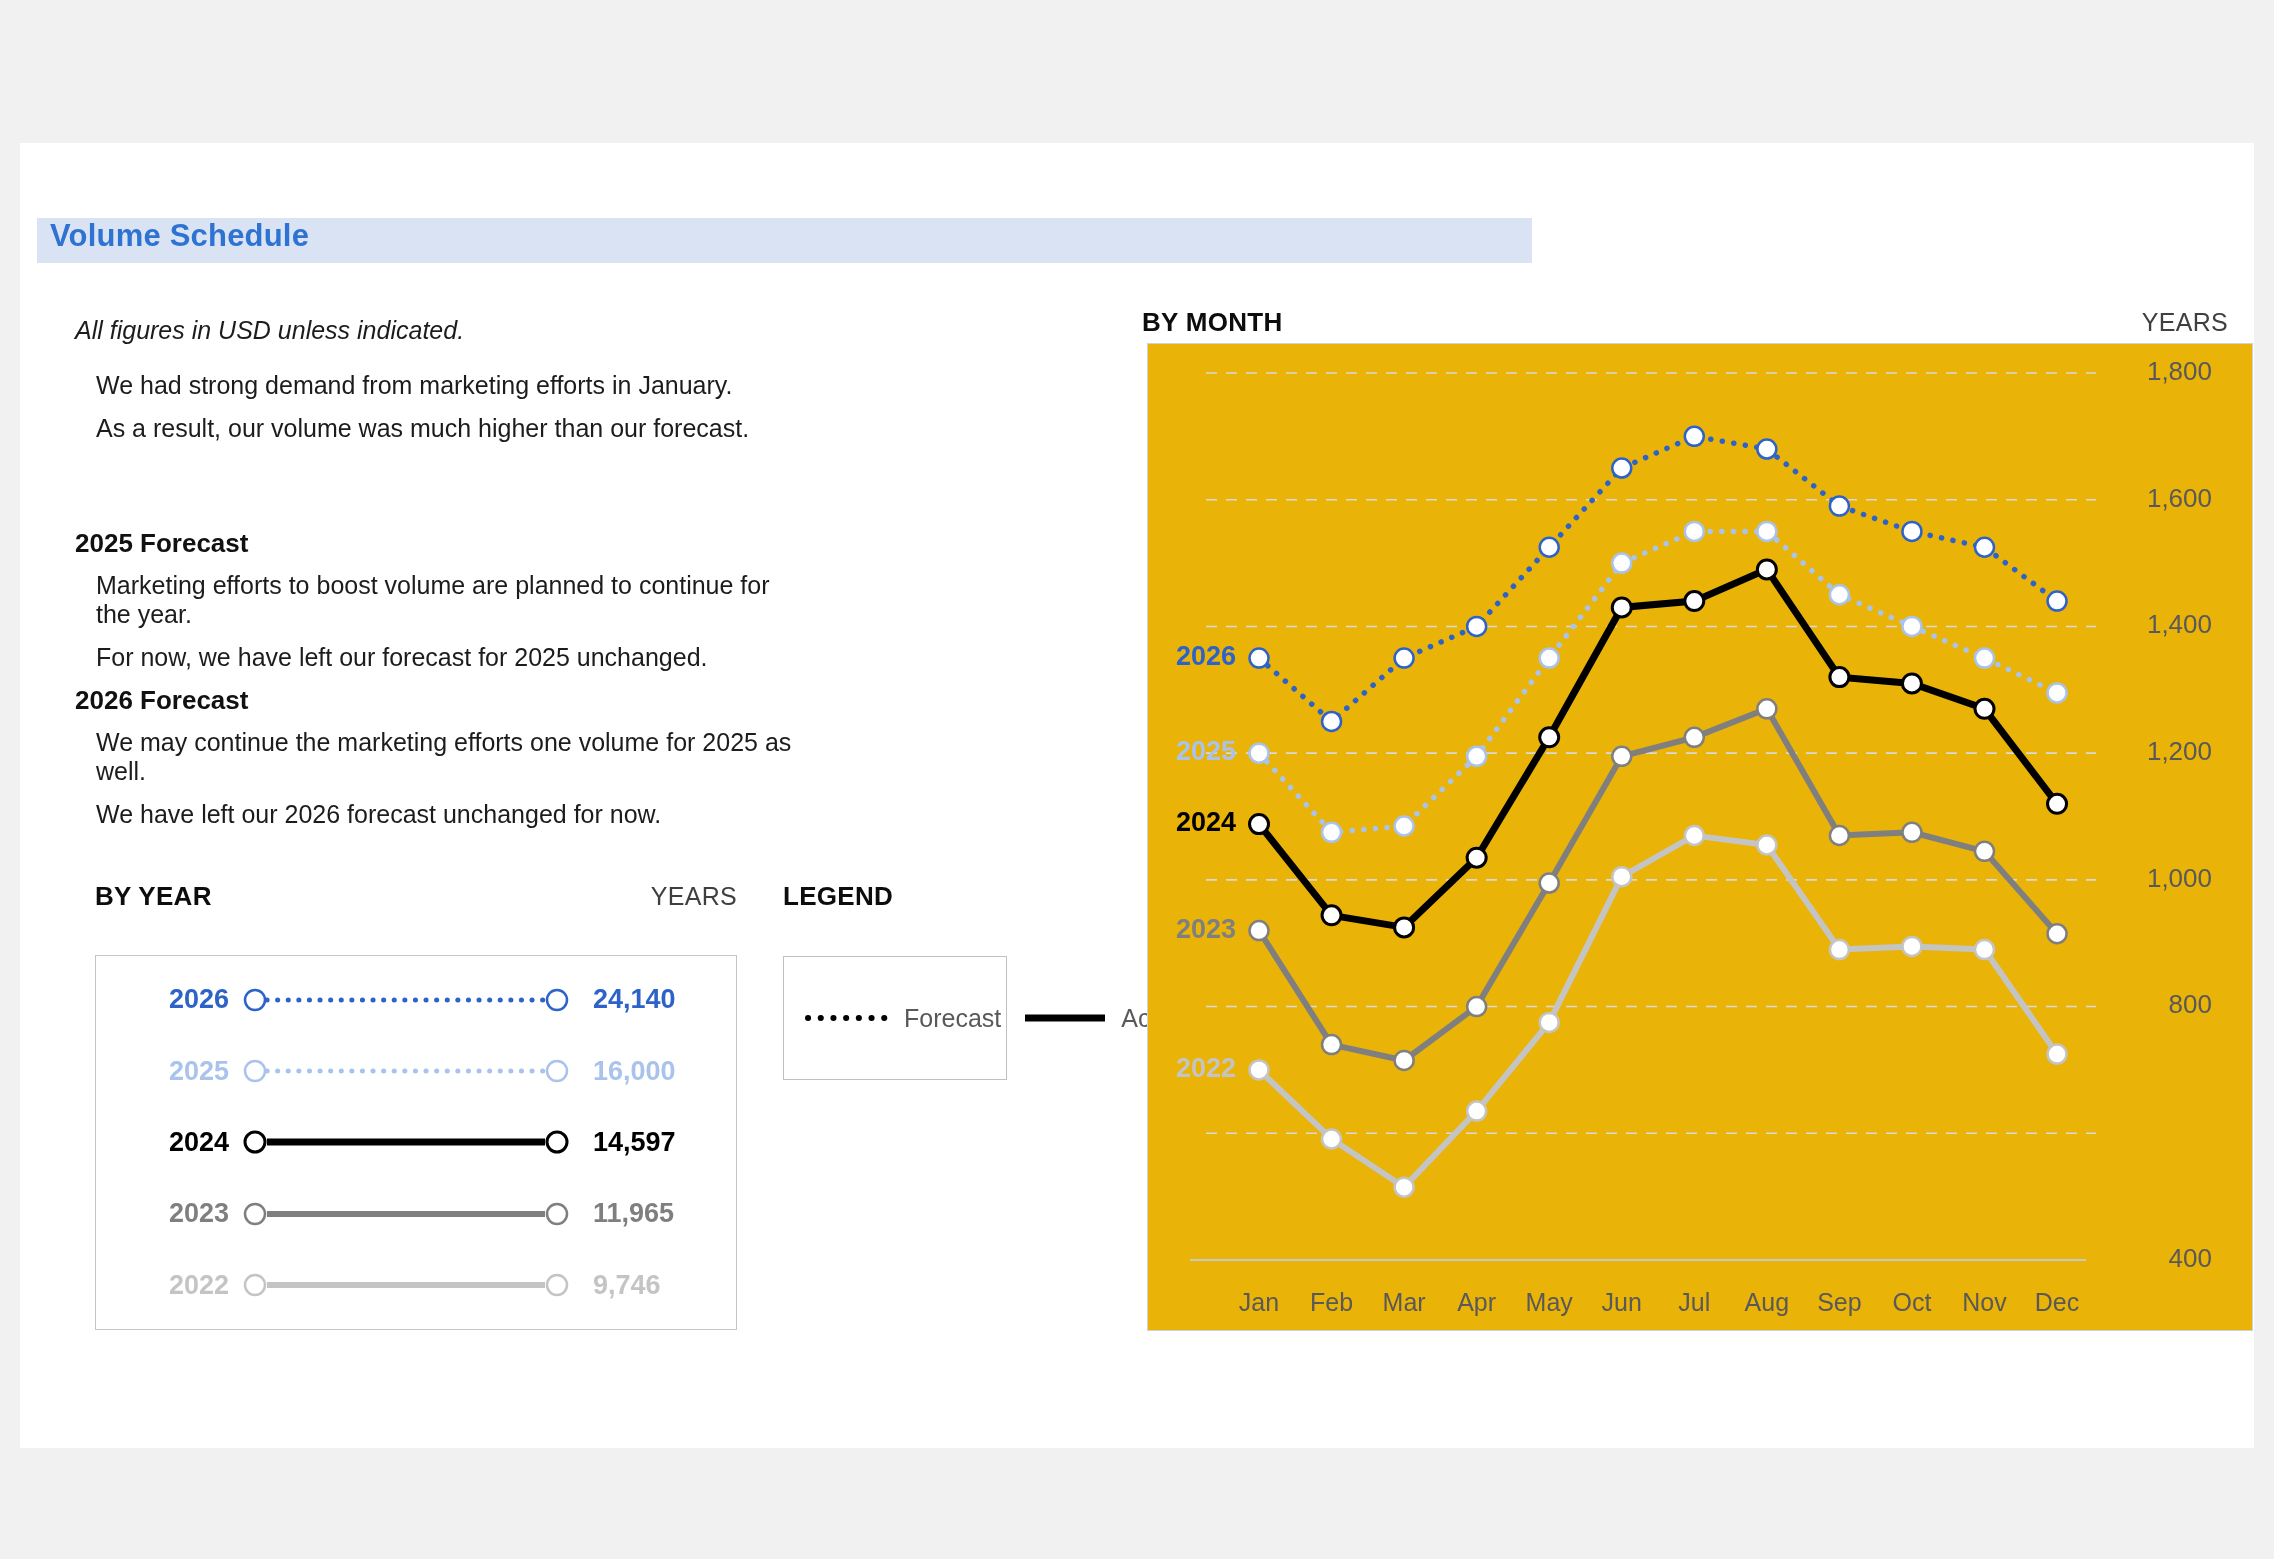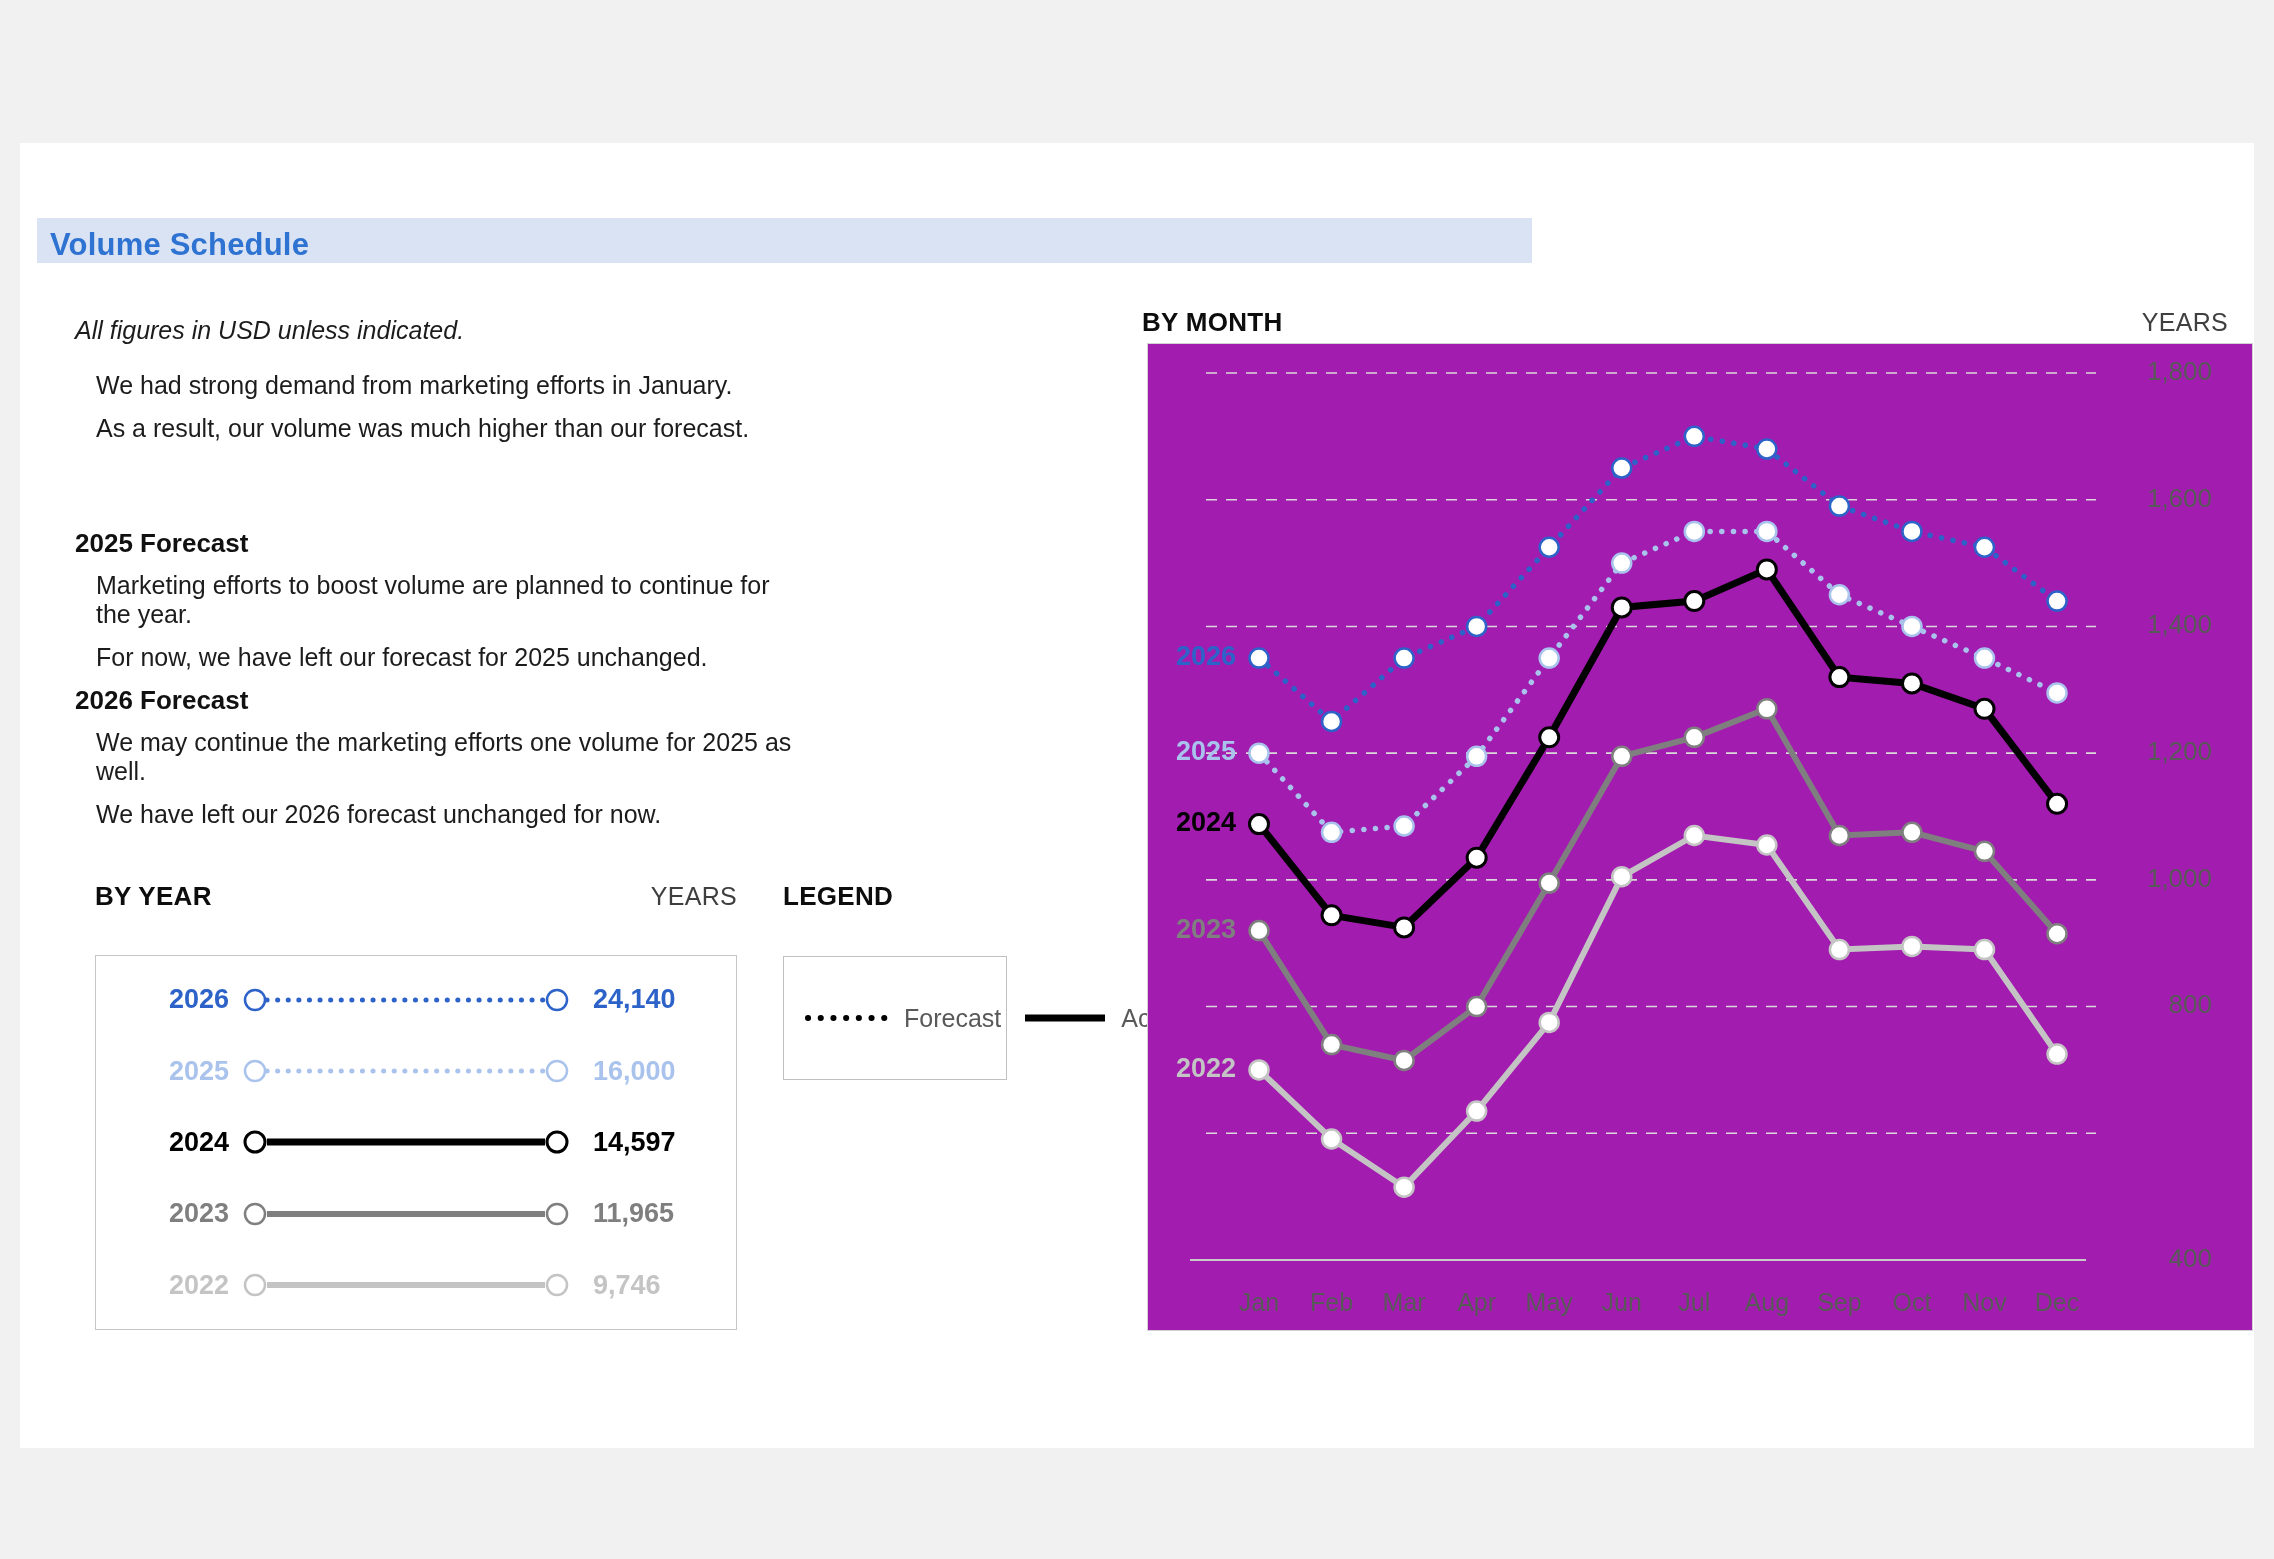--- a/index.html
+++ b/index.html
@@ -8,21 +8,21 @@
     background:#f1f1f2;
     font-family:"Liberation Sans", sans-serif;
     -webkit-font-smoothing:antialiased;
   }
   .card{
     position:absolute;left:20px;top:143px;width:2234px;height:1305px;
     background:#ffffff;
   }
   .banner{
     position:absolute;left:17px;top:75px;width:1495px;height:45px;
-    background:#dae3f3;display:flex;align-items:flex-end;
+    background:#dae3f3;display:flex;align-items:flex-start;
   }
   .banner .title{
     font-size:31px;font-weight:bold;color:#2e73d2;padding-left:13px;letter-spacing:0.2px;
   }
   .disclaimer{
     position:absolute;left:55px;top:152px;font-size:25px;font-style:italic;color:#1c1c1c;margin-top:21px;
   }
   .note{position:absolute;left:55px;width:720px;}
   .note .heading{font-size:26px;font-weight:bold;color:#111;margin:0 0 12px 0;}
   .note .line{font-size:25px;color:#1c1c1c;margin:0 0 14px 0;padding-left:21px;}
@@ -42,21 +42,21 @@
   .byyear-row .val{margin-left:22px;font-size:27px;font-weight:bold;}
   .legend-box{
     position:absolute;left:763px;top:813px;width:224px;height:124px;
     border:1px solid #c0c0c0;box-sizing:border-box;
     display:flex;flex-direction:row;justify-content:space-around;padding:6px 0;
   }
   .legend-item{display:flex;align-items:center;padding-left:18px;}
   .legend-item .lbl{font-size:25px;color:#595959;margin-left:10px;}
   .chart-box{
     position:absolute;left:1127px;top:200px;width:1106px;height:988px;
-    border:1px solid #d2d2d2;box-sizing:border-box;background:#a21caf;
+    border:1px solid #d2d2d2;box-sizing:border-box;background:#eab308;
   }
   svg{display:block;}
 </style>
 </head>
 <body>
 
 <div class="card">
 
   <div class="banner">
     <span class="title">Volume Schedule</span>

